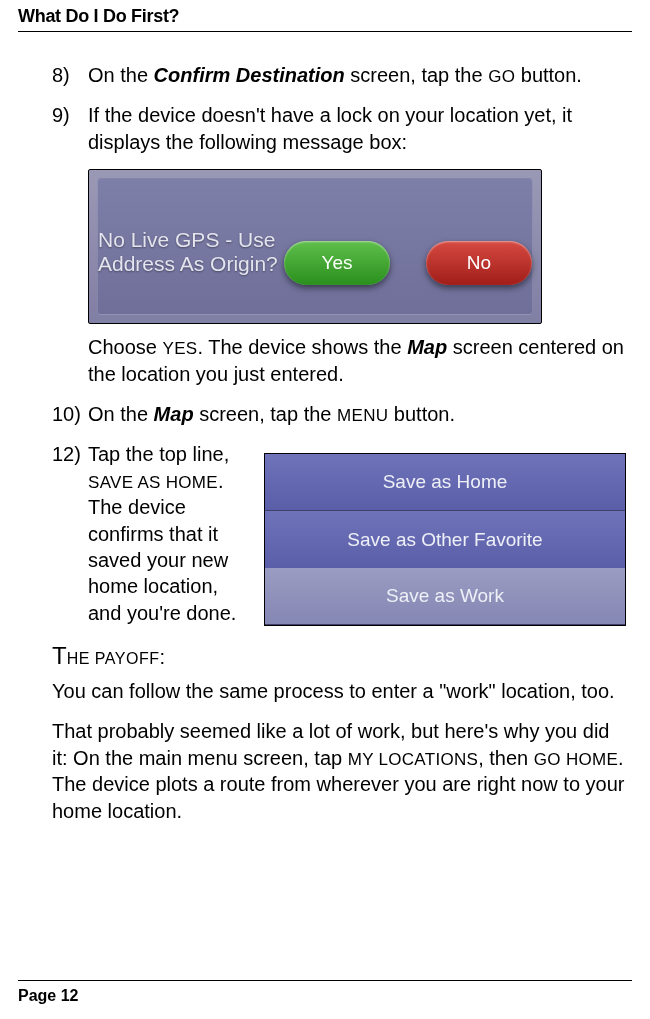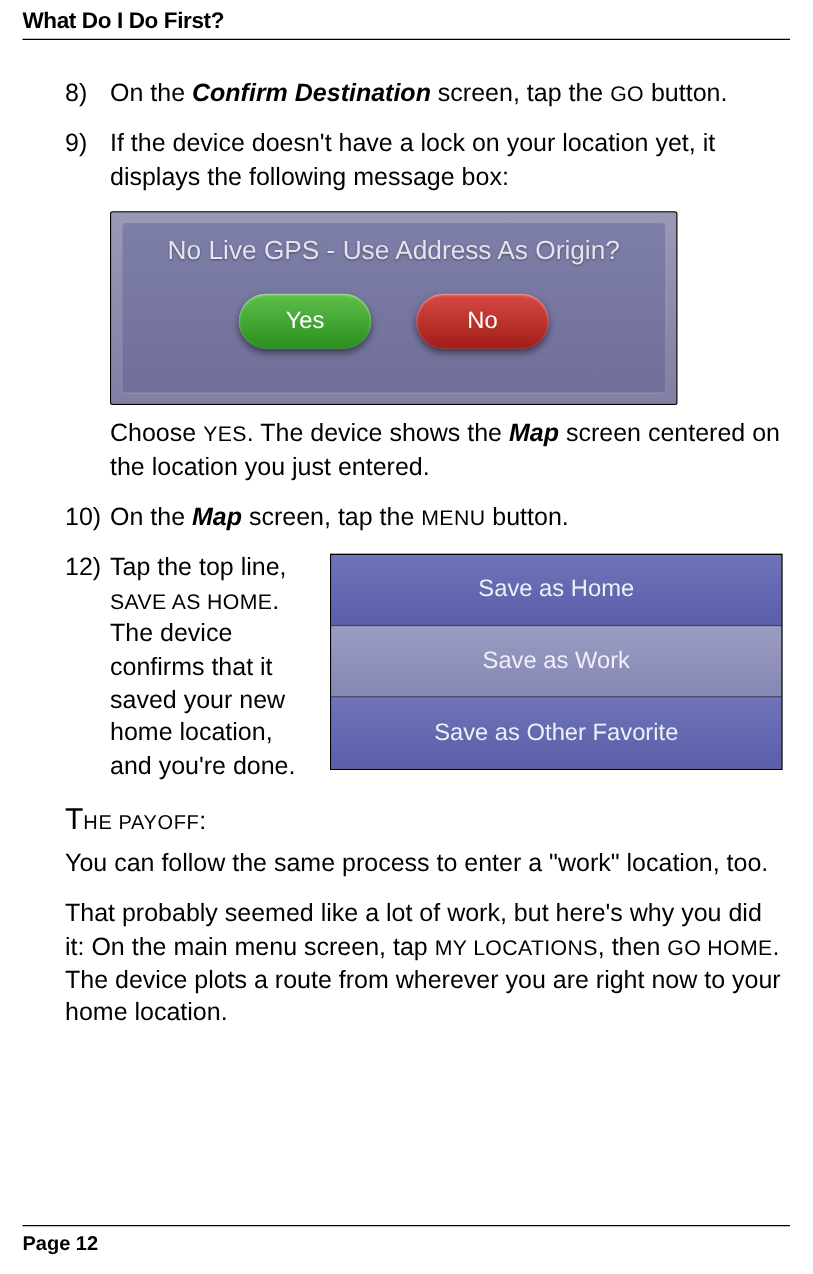--- a/index.html
+++ b/index.html
@@ -38,42 +38,42 @@
     border-radius: 2px;
   }
   .dlg-inner {
     margin: 8px;
     width: calc(100% - 16px);
     height: calc(100% - 16px);
     background: linear-gradient(#7e7fa8, #6f6f9a);
     border: 1px solid rgba(255,255,255,0.15);
     border-radius: 4px;
     display: flex;
-    flex-direction: column;
+    flex-direction: row;
     align-items: center;
     justify-content: flex-start;
     padding-top: 10px;
   }
   .dlg-title {
     color: #e3e4ee;
     font-size: 21px;
     font-family: Arial, sans-serif;
     text-shadow: 0 1px 2px rgba(0,0,0,0.4);
   }
   .dlg-buttons { display: flex; gap: 36px; margin-top: 22px; }
   .pill {
     width: 106px; height: 44px; border-radius: 22px;
     display: flex; align-items: center; justify-content: center;
     color: #fff; font-size: 19px;
     box-shadow: 0 3px 6px rgba(0,0,0,0.5), inset 0 1px 2px rgba(255,255,255,0.5);
   }
   .pill-yes { background: linear-gradient(#5fbf4b, #2a8f1d); }
   .pill-no  { background: linear-gradient(#d64a42, #a11d18); }
   .post-dialog { margin-left: 36px; font-size: 20px; line-height: 1.32; margin-bottom: 14px; }
-  .row-wrap { display: flex; align-items: flex-start; }
+  .row-wrap { display: flex; align-items: flex-end; }
   .row-wrap .step { flex: 1; }
   .row-wrap .step .txt { padding-right: 12px; }
   .row-wrap .col { display: flex; flex-direction: column; }
   .saveimg {
     width: 362px;
     border: 1px solid #000;
     background: #777;
     margin-top: 2px;
   }
   .saverow {
@@ -143,22 +143,22 @@
     <div class="col" style="flex:1;">
       <div class="step" style="margin-bottom:0;">
         <div class="num">12)</div>
         <div class="txt">
           <span>Tap the top line, </span><span class="smallcaps">SAVE AS HOME</span><span>. The device confirms that it saved your new home location, and you're done.</span>
         </div>
       </div>
     </div>
     <div class="saveimg">
       <div class="saverow top">Save as Home</div>
+      <div class="saverow bot">Save as Other Favorite</div>
       <div class="saverow mid">Save as Work</div>
-      <div class="saverow bot">Save as Other Favorite</div>
     </div>
   </div>
 
   <div class="payoff-head" style="margin-top:14px;">
     <span class="fc">T</span><span style="font-size:16px; letter-spacing:0.5px;">HE PAYOFF</span><span>:</span>
   </div>
 
   <div class="para">You can follow the same process to enter a "work" location, too.</div>
 
   <div class="para">

